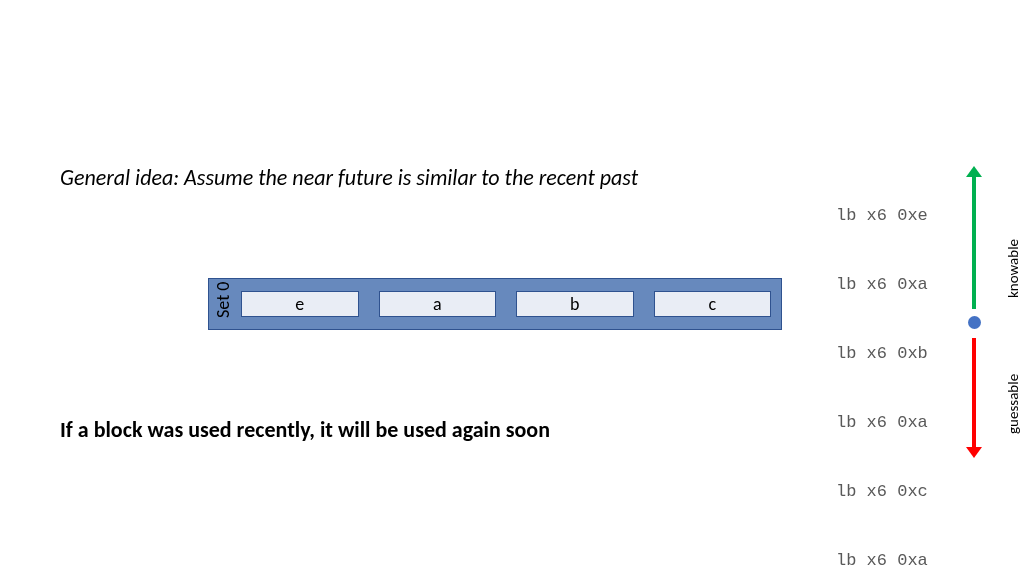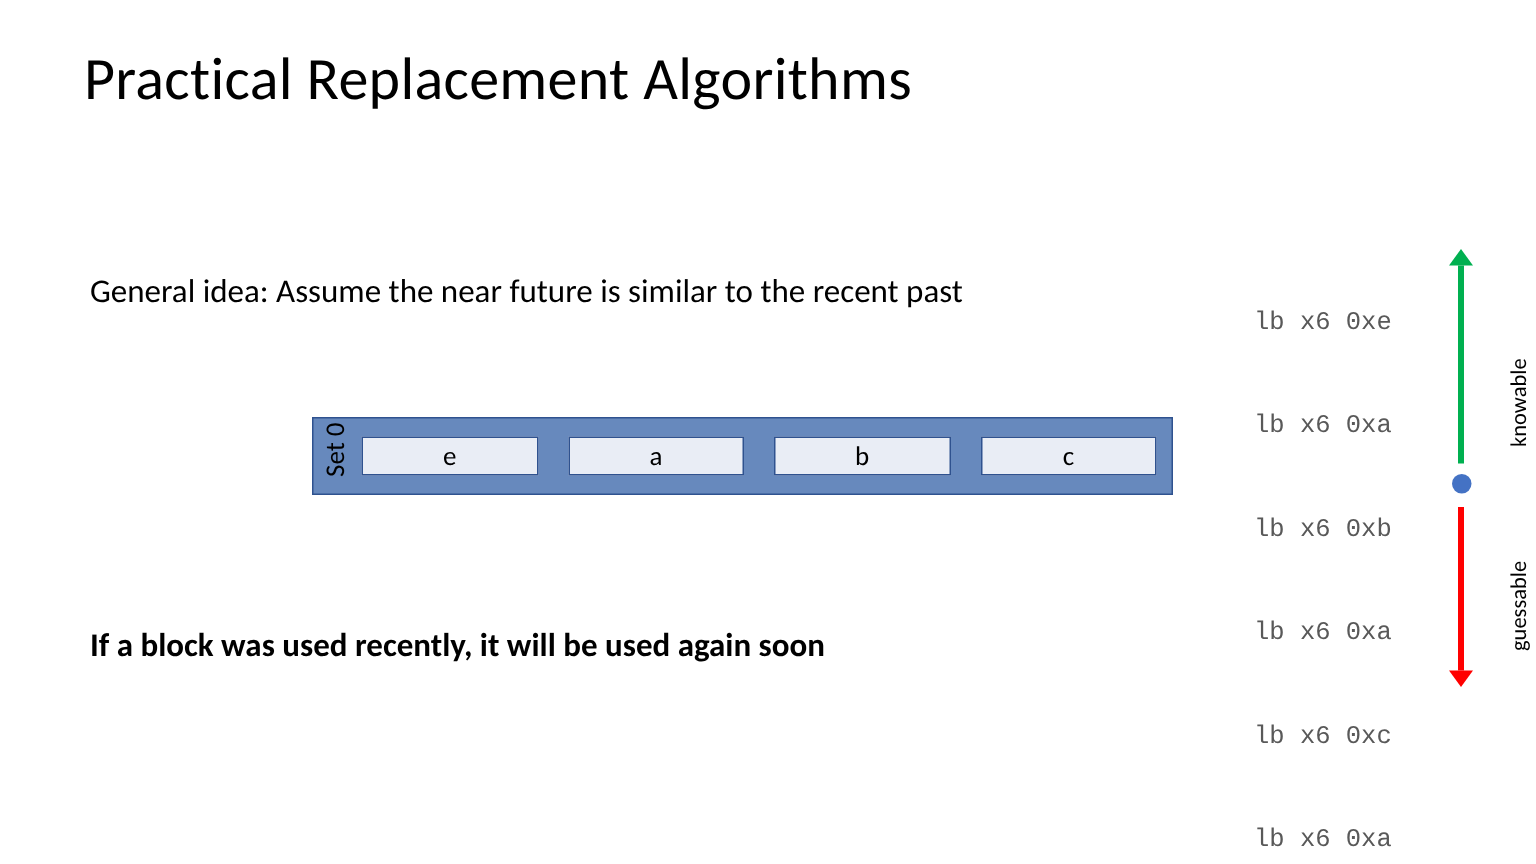--- a/index.html
+++ b/index.html
@@ -1,19 +1,19 @@
 <!DOCTYPE html>
 <html><head>
 <meta charset="utf-8">
 <style>
   * { box-sizing: border-box; margin: 0; padding: 0; }
   html, body { width: 1024px; height: 576px; background: #fff; font-family: "Segoe UI", "Calibri", Arial, sans-serif; color: #000; overflow: hidden; }
   .slide { position: relative; width: 1024px; height: 576px; }
   .title { position: absolute; left: 56px; top: 28px; font-size: 40px; font-weight: 400; letter-spacing: 0.2px; }
-  .subtitle { position: absolute; left: 60px; top: 180px; font-size: 22px; font-weight: 400; }
+  .subtitle { position: absolute; left: 60px; top: 164px; font-size: 22px; font-weight: 400; font-style: italic; }
   .set-block { position: absolute; left: 208px; top: 278px; width: 574px; height: 52px; background: #6789bd; border: 1px solid #2f528f; display: flex; align-items: center; }
   .set-label { width: 28px; text-align: center; font-size: 18px; transform: rotate(-90deg); transform-origin: center; white-space: nowrap; }
   .ways { flex: 1; display: flex; gap: 20px; padding: 0 10px 0 4px; align-items: center; height: 100%; }
   .way { flex: 1; height: 26px; background: #e9edf5; border: 1px solid #2f528f; display: flex; align-items: center; justify-content: center; font-size: 18px; }
   .conclusion { position: absolute; left: 60px; top: 416px; font-size: 22px; font-weight: 700; }
   .code-col { position: absolute; left: 836px; top: 158px; font-family: "Courier New", monospace; font-size: 17px; line-height: 23px; color: #595959; white-space: pre; }
   .arrow-col { position: absolute; left: 968px; top: 166px; width: 16px; }
   .arrow { position: absolute; left: 4px; width: 4px; }
   .arrow.green { top: 11px; height: 132px; background: #00b050; }
   .arrow.green::before { content: ""; position: absolute; top: -11px; left: -6px; border-left: 8px solid transparent; border-right: 8px solid transparent; border-bottom: 11px solid #00b050; }
@@ -22,21 +22,20 @@
   .dot { position: absolute; left: 0px; top: 150px; width: 13px; height: 13px; background: #4472c4; border-radius: 50%; }
   .vlabel { position: absolute; font-size: 15px; transform: rotate(-90deg); transform-origin: left top; white-space: nowrap; }
   .vlabel.knowable { left: 1004px; top: 298px; }
   .vlabel.guessable { left: 1004px; top: 434px; }
 </style>
 </head>
 <body>
 
 <div class="slide">
 
-  <h1 class="title">Practical Replacement Algorithms</h1>
 
   <div class="subtitle">General idea: Assume the near future is similar to the recent past</div>
 
   <div class="set-block">
     <div class="set-label">Set 0</div>
     <div class="ways">
       <div class="way">e</div>
       <div class="way">a</div>
       <div class="way">b</div>
       <div class="way">c</div>

